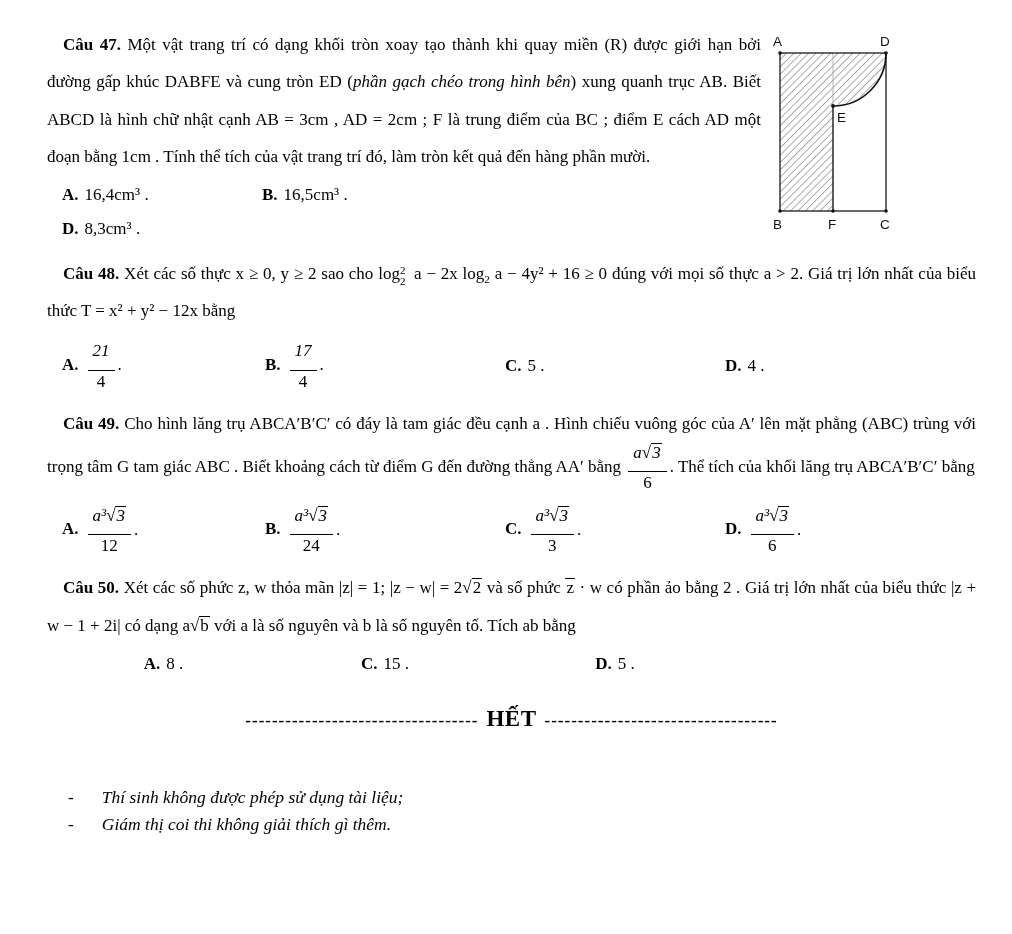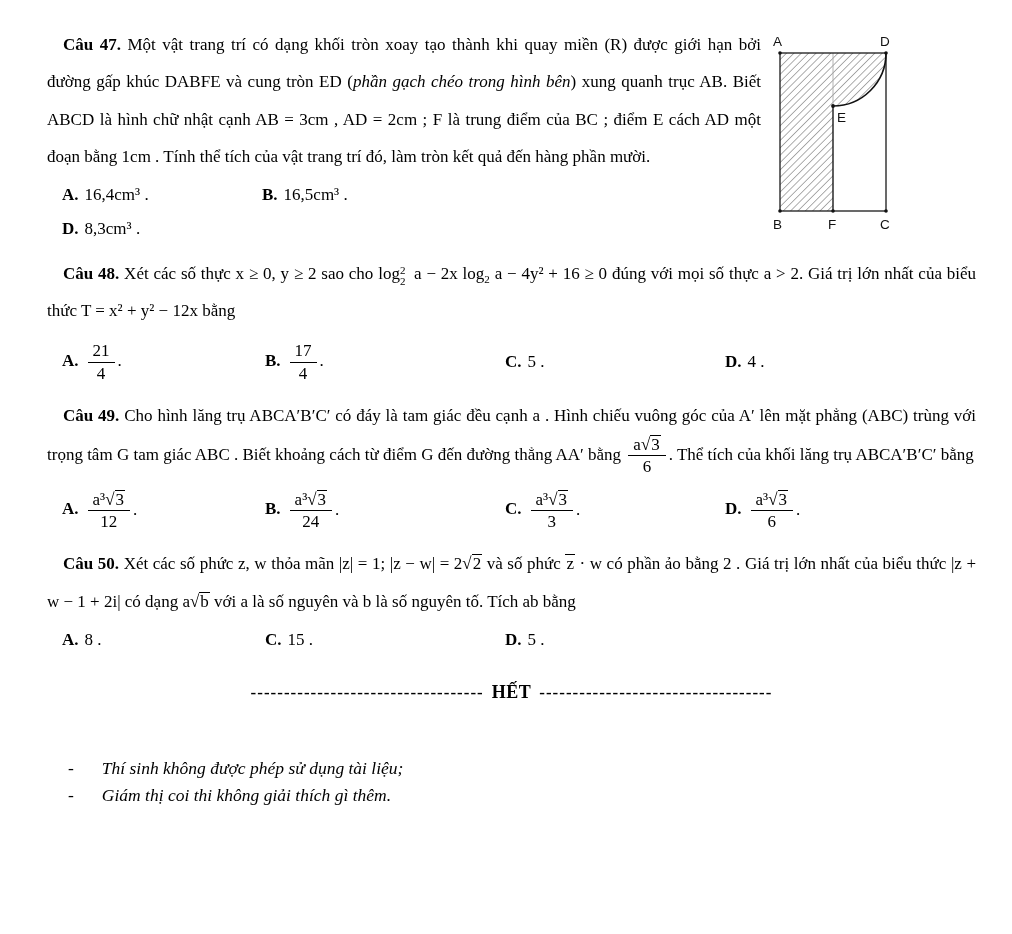--- a/index.html
+++ b/index.html
@@ -14,48 +14,48 @@
   }
   p.qpara { margin:0; text-align: justify; line-height: 2.2; }
   .q47para { width: 714px; }
   .qlabel { font-weight: bold; margin-left: 16px; }
   .it { font-style: italic; }
 
   
   .opts { display:grid; margin-left: 15px; align-items: center; }
   .opts2 { grid-template-columns: 200px 320px; line-height: 2.0; width: 560px; margin-top: 2px;}
   .opts4 { grid-template-columns: 203px 240px 220px auto; margin-top: 4px; }
-  .opts4.plain { line-height: 1.9; }
+  .opts4.plain { line-height: 1.9; text-align: center; }
   .opt { white-space: nowrap; }
   .okey { font-weight: bold; margin-right: 6px; }
   .opts-pad { padding: 7px 0; }
 
   
   .frac { display:inline-block; vertical-align: middle; text-align:center; line-height:1.25; margin:0 3px; }
-  .frac .num { display:block; border-bottom: 1.2px solid #000; padding: 0 5px 0; }
+  .frac .num { display:block; border-bottom: 1.2px solid #000; padding: 0 5px 8px; font-style: italic; }
   .frac .den { display:block; padding-top: 0; }
 
   
   .supsub { display:inline-block; vertical-align: -0.55em; text-align:left; font-size: 11px; line-height: 1.0; width: 0.85em; }
   .supsub span { display:block; }
   sub.lg { font-size: 11px; }
 
   
   .rad { display:inline-block; border-top: 1.1px solid #000; line-height: 1.05; padding: 0 1px; }
   .obar { display:inline-block; border-top: 1.1px solid #000; line-height: 1.05; padding: 0 1px; }
 
   
   .figure { position:absolute; left: 770px; top: 25px; width: 136px; height: 210px; }
   .fig-svg { width:100%; height:100%; }
   .fig-label { font-family: "Liberation Sans", sans-serif; font-size: 13.5px; fill:#111; }
 
   
   .hetline { text-align:center; font-weight: bold; margin-top: 26px; letter-spacing: 0.5px; }
   .hetline .dash { letter-spacing: 1px; }
-  .hetline .het { margin: 0 8px; font-size: 18px; }
+  .hetline .het { margin: 0 8px; font-size: 23px; }
 
   
   .footer { margin: 52px 0 0 21px; font-style: italic; font-size: 17.5px; }
   .fitem { display:flex; gap: 28px; line-height: 1.55; }
 </style>
 </head>
 <body>
 
 <div class="page">
 

